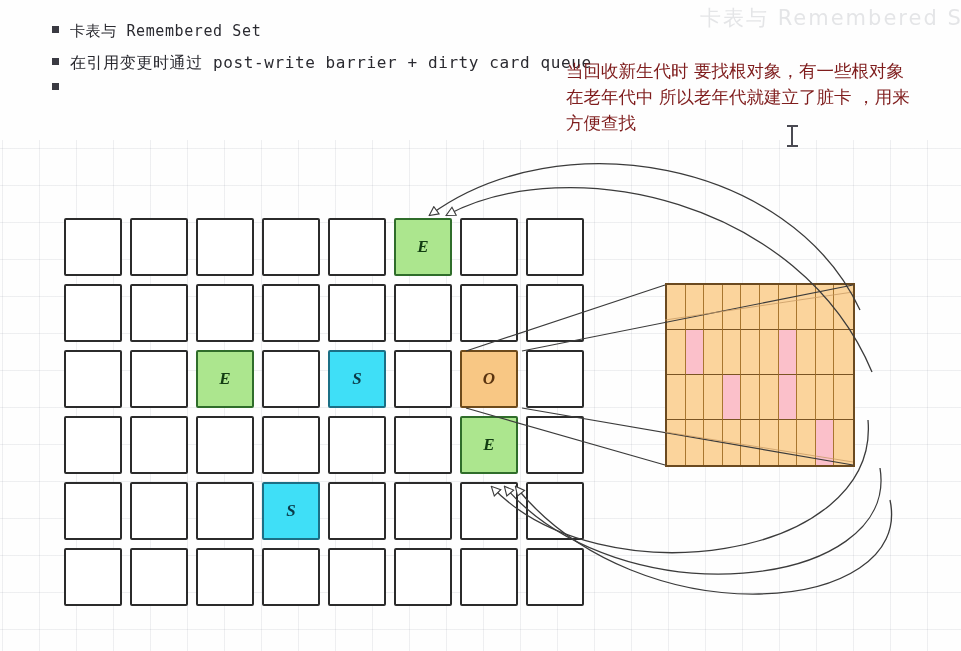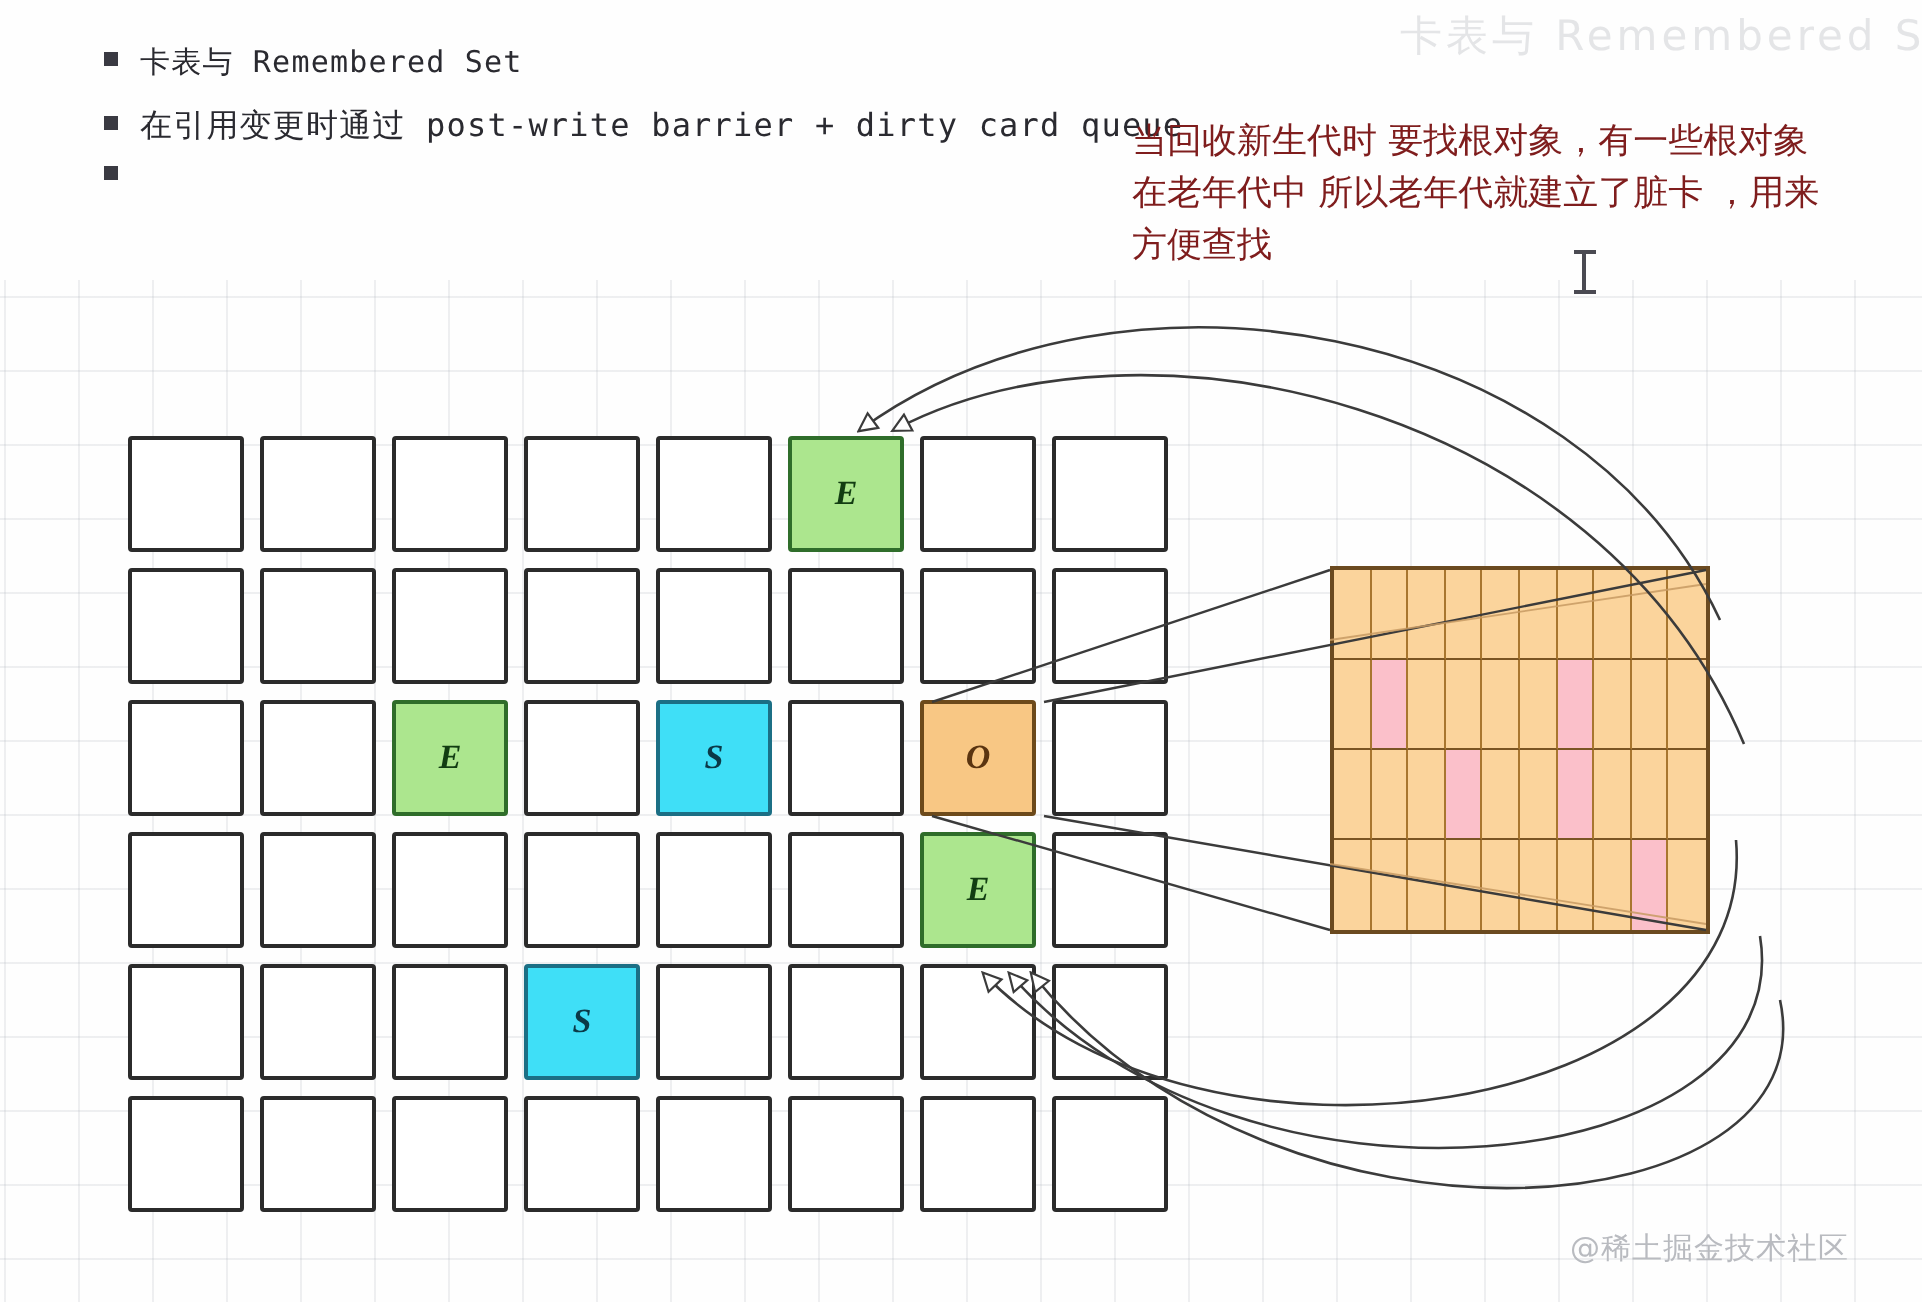--- a/index.html
+++ b/index.html
@@ -335,15 +335,14 @@
       <path d="M890,500 C915,615 640,640 516,487" marker-end="url(#hollowArrow)"></path>
     </g>
   </svg>
 
   <div id="cursor">
     <div class="capt"></div>
       <div class="bar"></div>
       <div class="capb"></div>
   </div>
 
-  <div id="watermark">@稀土掘金技术社区</div>
 
 </div>
 
 </body></html>

